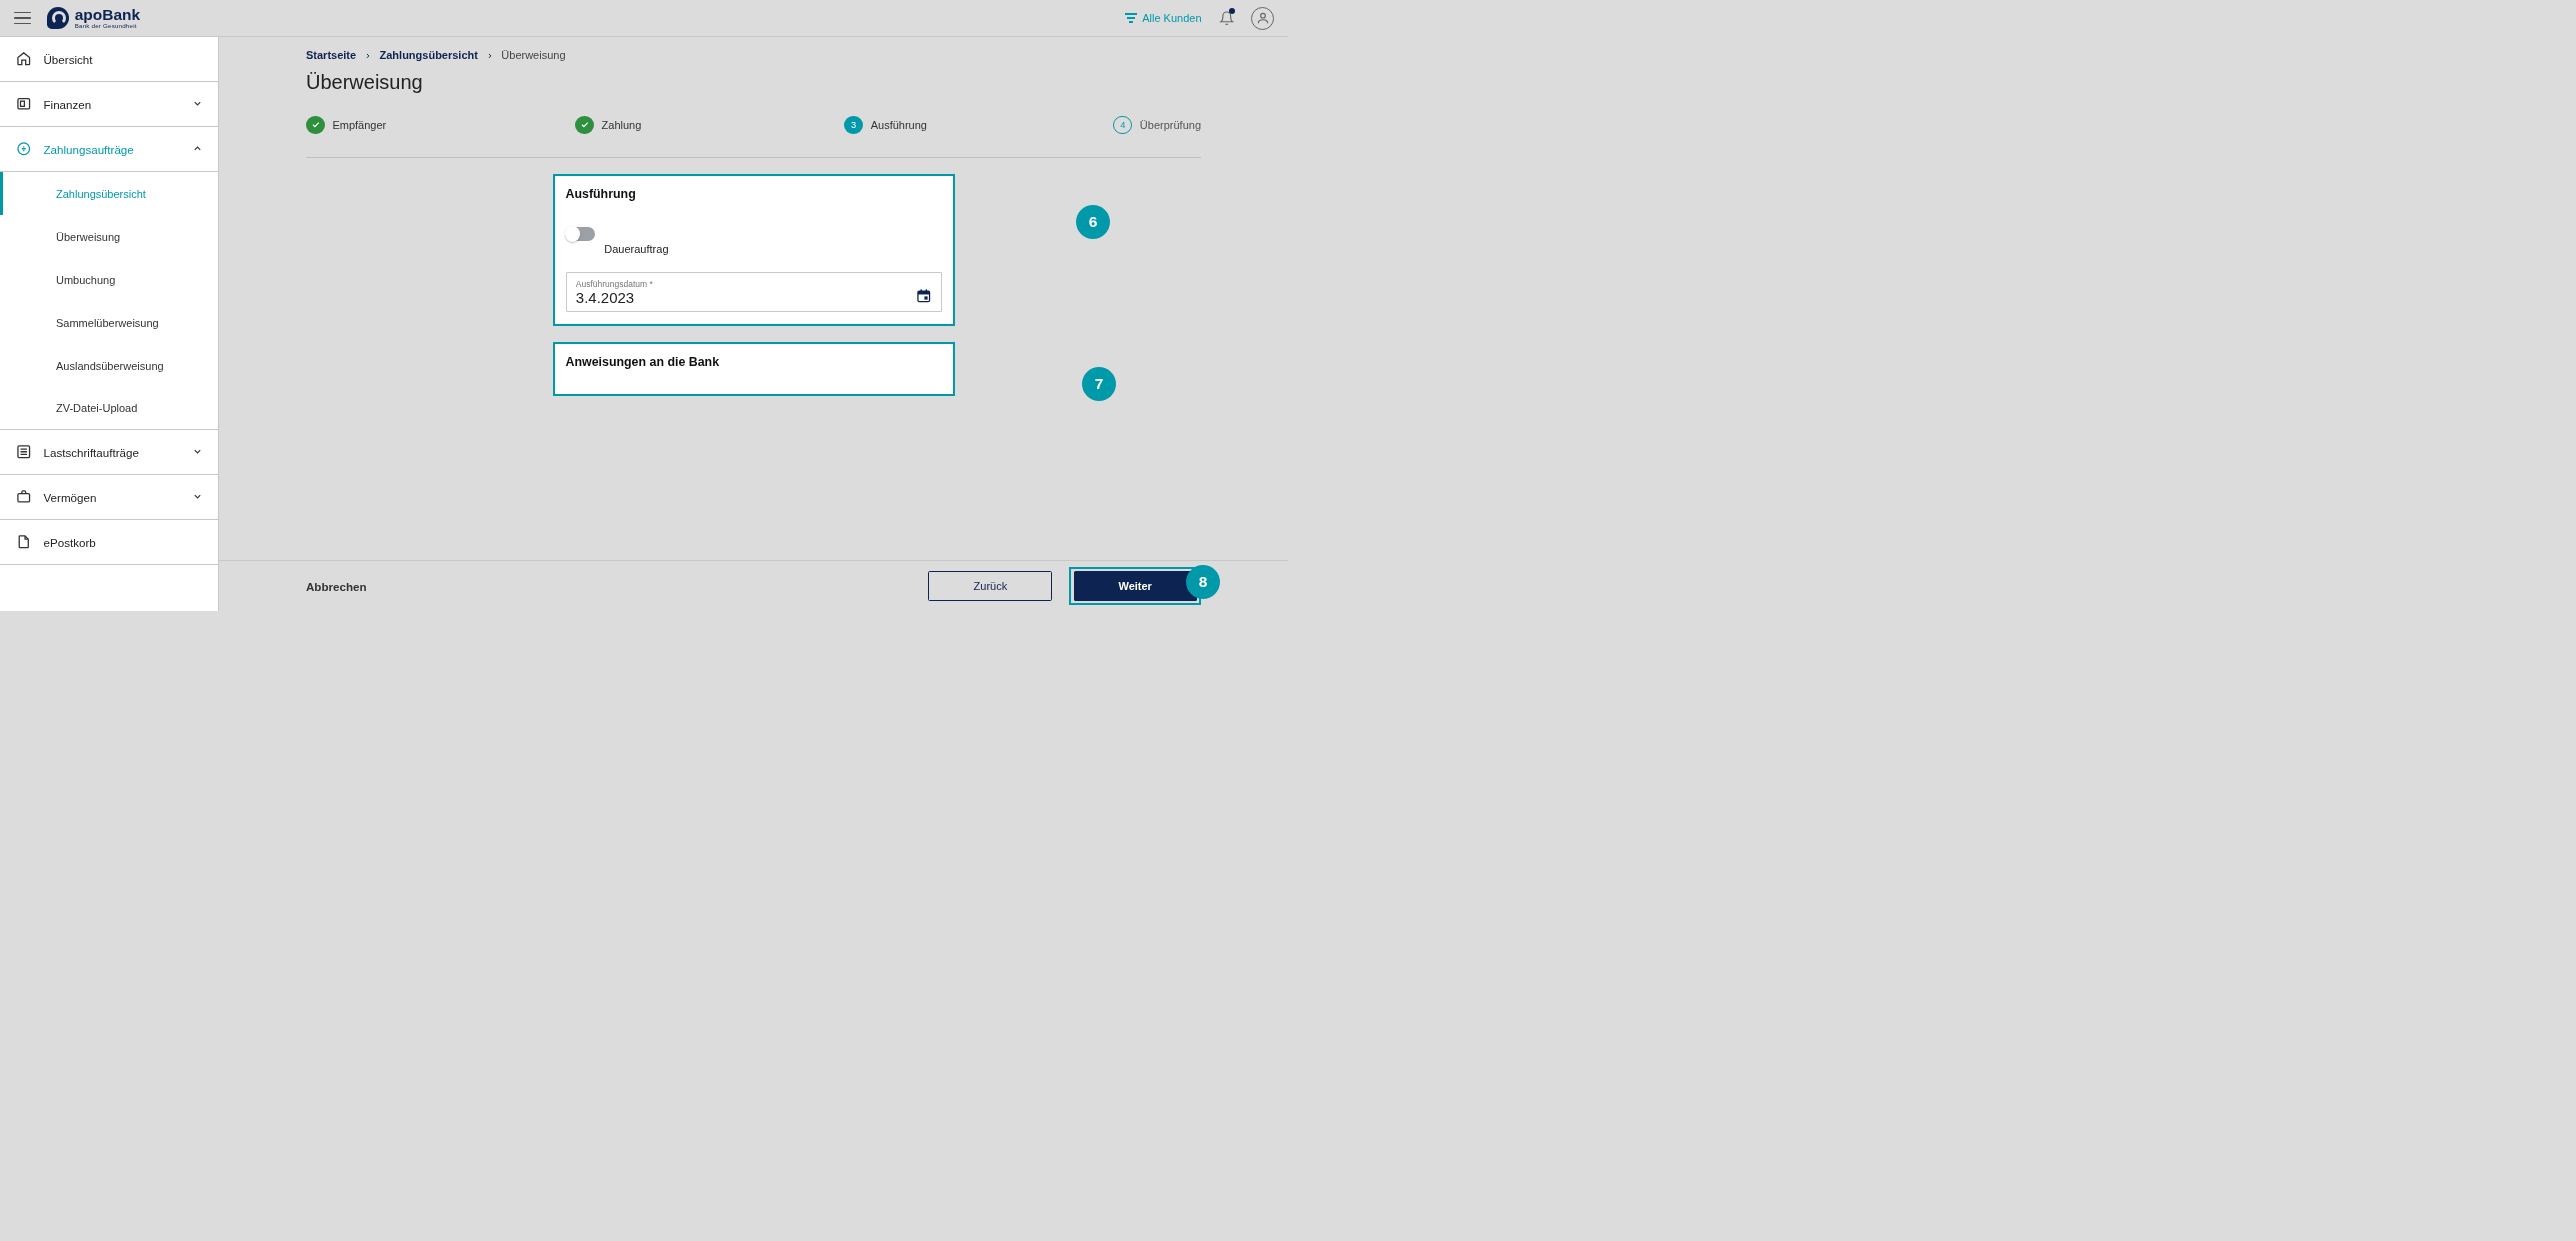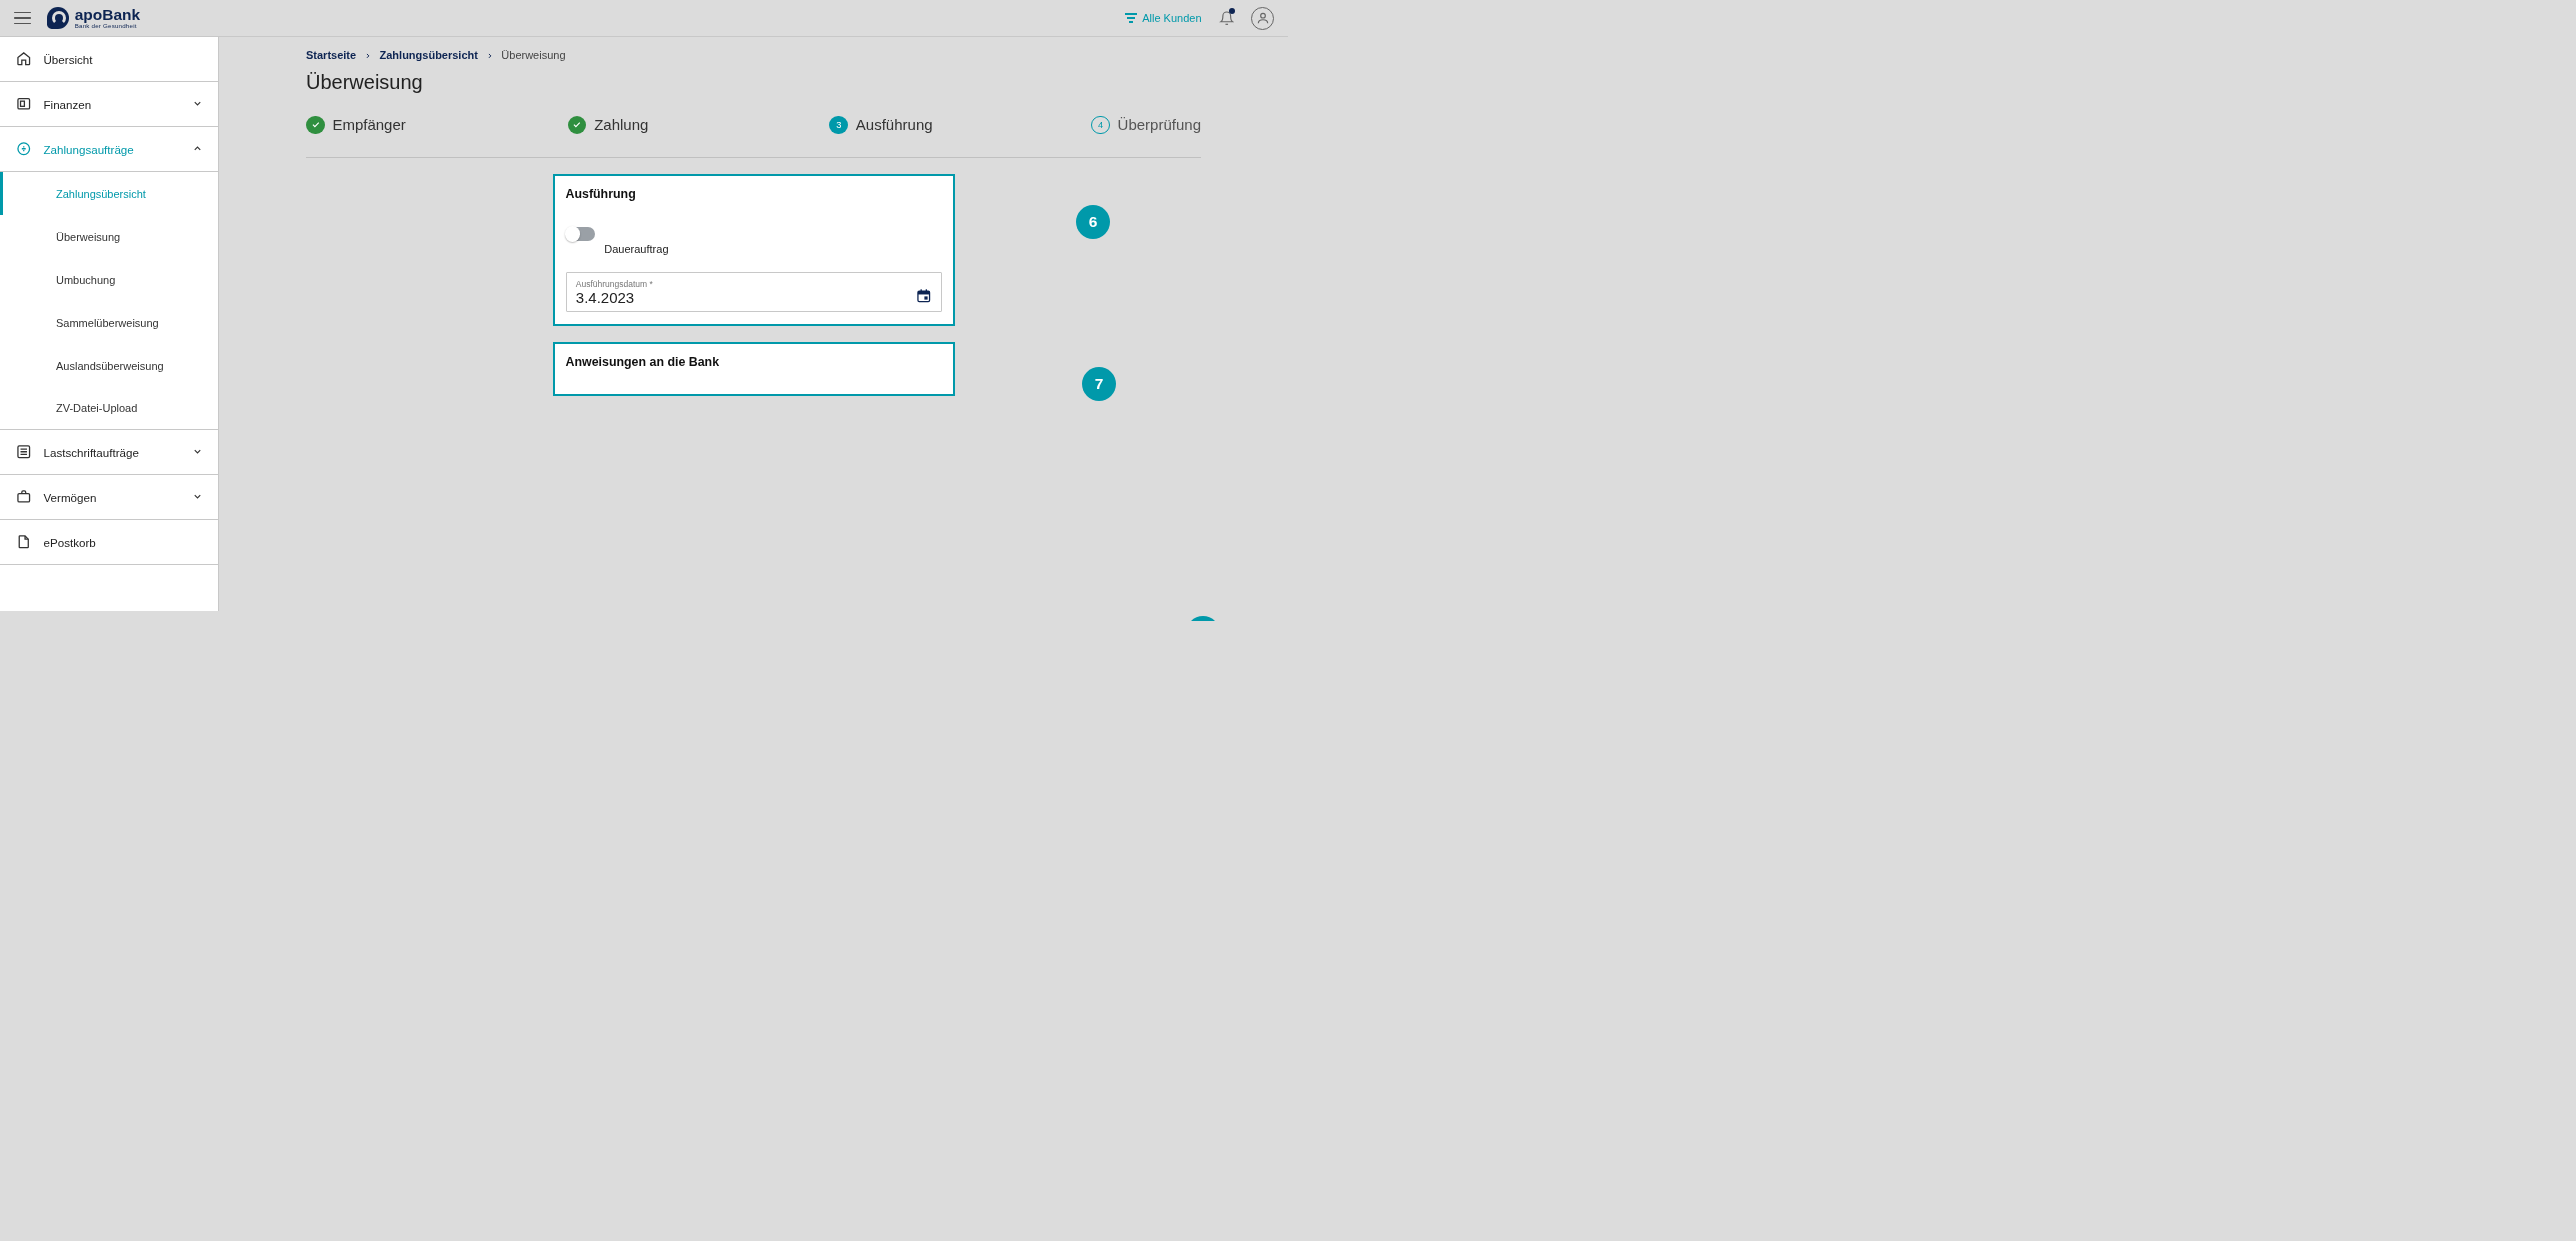--- a/index.html
+++ b/index.html
@@ -47,21 +47,21 @@
     .breadcrumb .link { color:#0d2452; font-weight:600; cursor:pointer; }
     .breadcrumb .sep svg { stroke:#0d2452; }
     .page-title { font-size:20px; color:#222; margin-top:9.3px; font-weight:normal; }
 
     .stepper { display:flex; align-items:center; padding: 22px 87px 0 87px; }
     .step { display:flex; align-items:center; gap:7.8px; flex:1; }
     .step-circle { width:18.6px; height:18.6px; border-radius:50%; display:flex; align-items:center; justify-content:center; font-size:9.3px; }
     .step-done .step-circle { background:#2f8f3f; color:#fff; }
     .step-current .step-circle { background:#0099aa; color:#fff; }
     .step-pending .step-circle { border:1.2px solid #0099aa; color:#0099aa; background:#dcdcdc; }
-    .step-label { font-size:15px; color:#333; }
+    .step-label { font-size:11px; color:#333; }
     .step-pending .step-label { color:#555; }
 
     .divider { margin: 23px 87px 0 87px; height:0.8px; background:#c0c0c0; }
 
     .content { flex:1; padding: 15.5px 87px; display:flex; flex-direction:column; align-items:center; gap:15.5px; position:relative; }
 
     .card { width:402px; background:#fff; border:2.3px solid #0099aa; padding:11px 11px 12.4px 11px; position:relative; }
     .card-title { font-weight:bold; font-size:12.4px; color:#111; margin-bottom:12.4px; }
 
     .toggle-row { display:flex; align-items:center; gap:9.3px; margin-bottom:17px; }
@@ -296,15 +296,27 @@
 
       <div class="card">
         <div class="card-title">Anweisungen an die Bank</div>
       </div>
 
       <div class="callout" style="top:47px; right:178px">6</div>
       <div class="callout" style="top:209px; right:172px">7</div>
       <div class="callout" style="bottom:-39px; right:68px">8</div>
     </div>
 
+    <div class="footer">
+      <span class="footer-cancel">Abbrechen</span>
+      <div class="footer-spacer"></div>
+      <div class="btn btn-secondary">
+          <span>Zurück</span>
+        </div>
+      <div class="btn-primary-wrap">
+        <div class="btn btn-primary">
+            <span>Weiter</span>
+          </div>
+      </div>
+    </div>
   </div>
 </div>
 
 
 </body></html>

